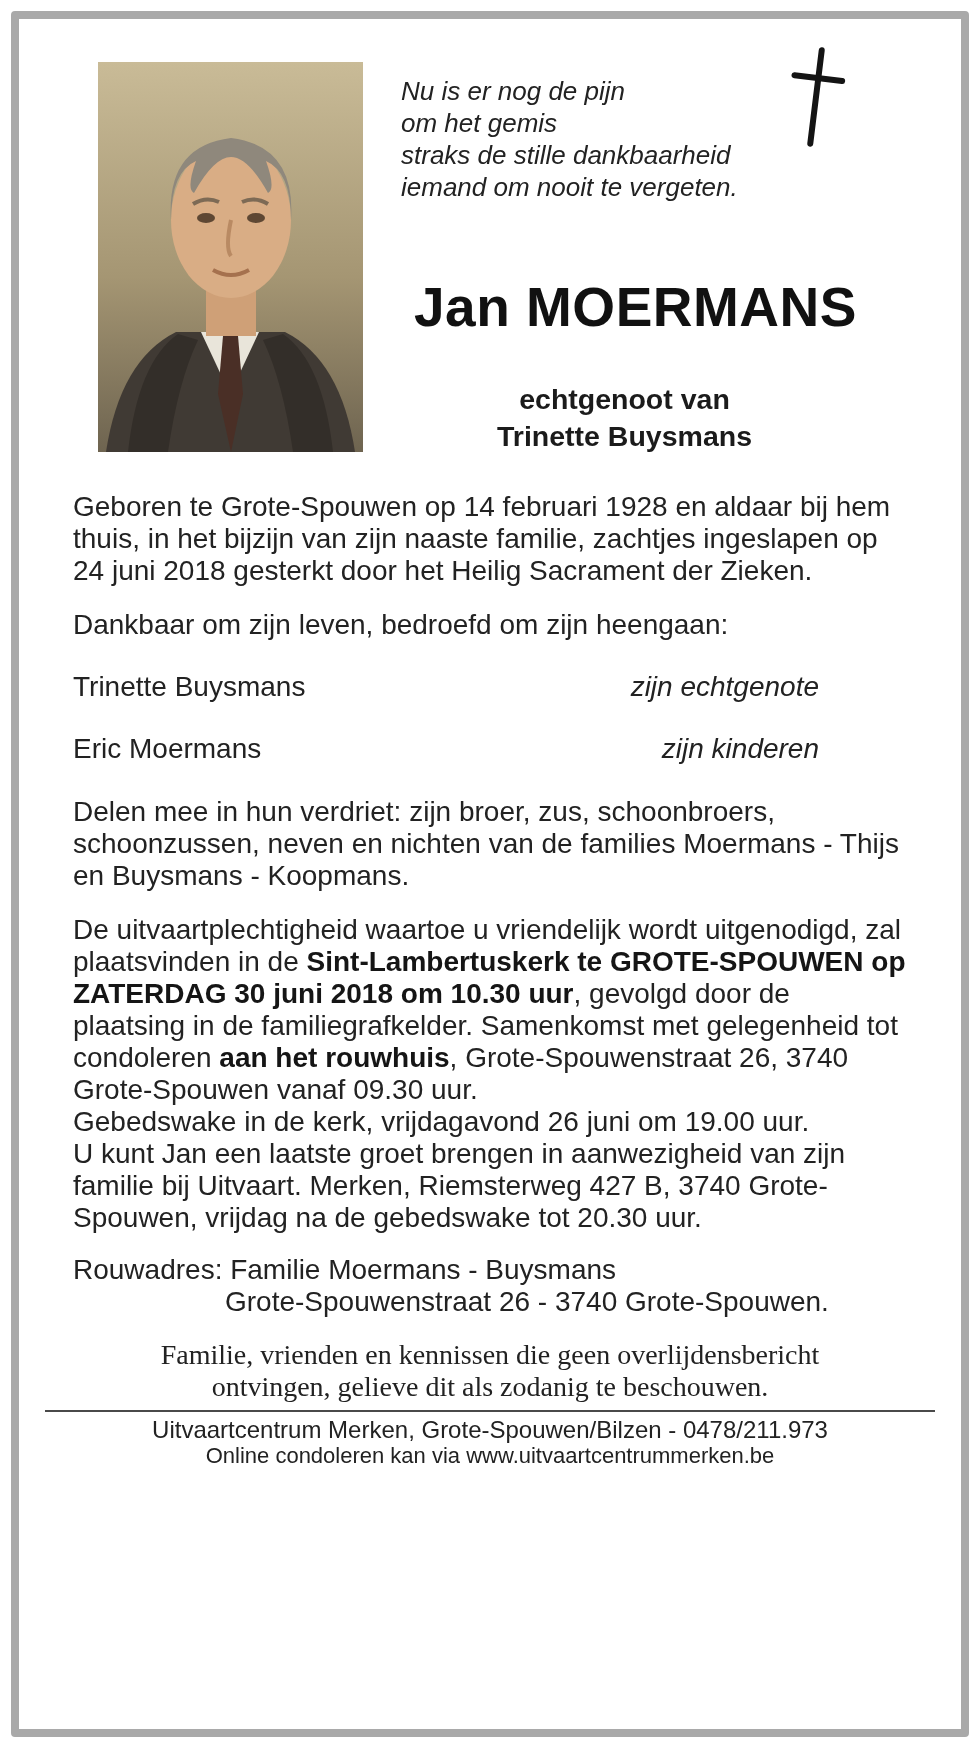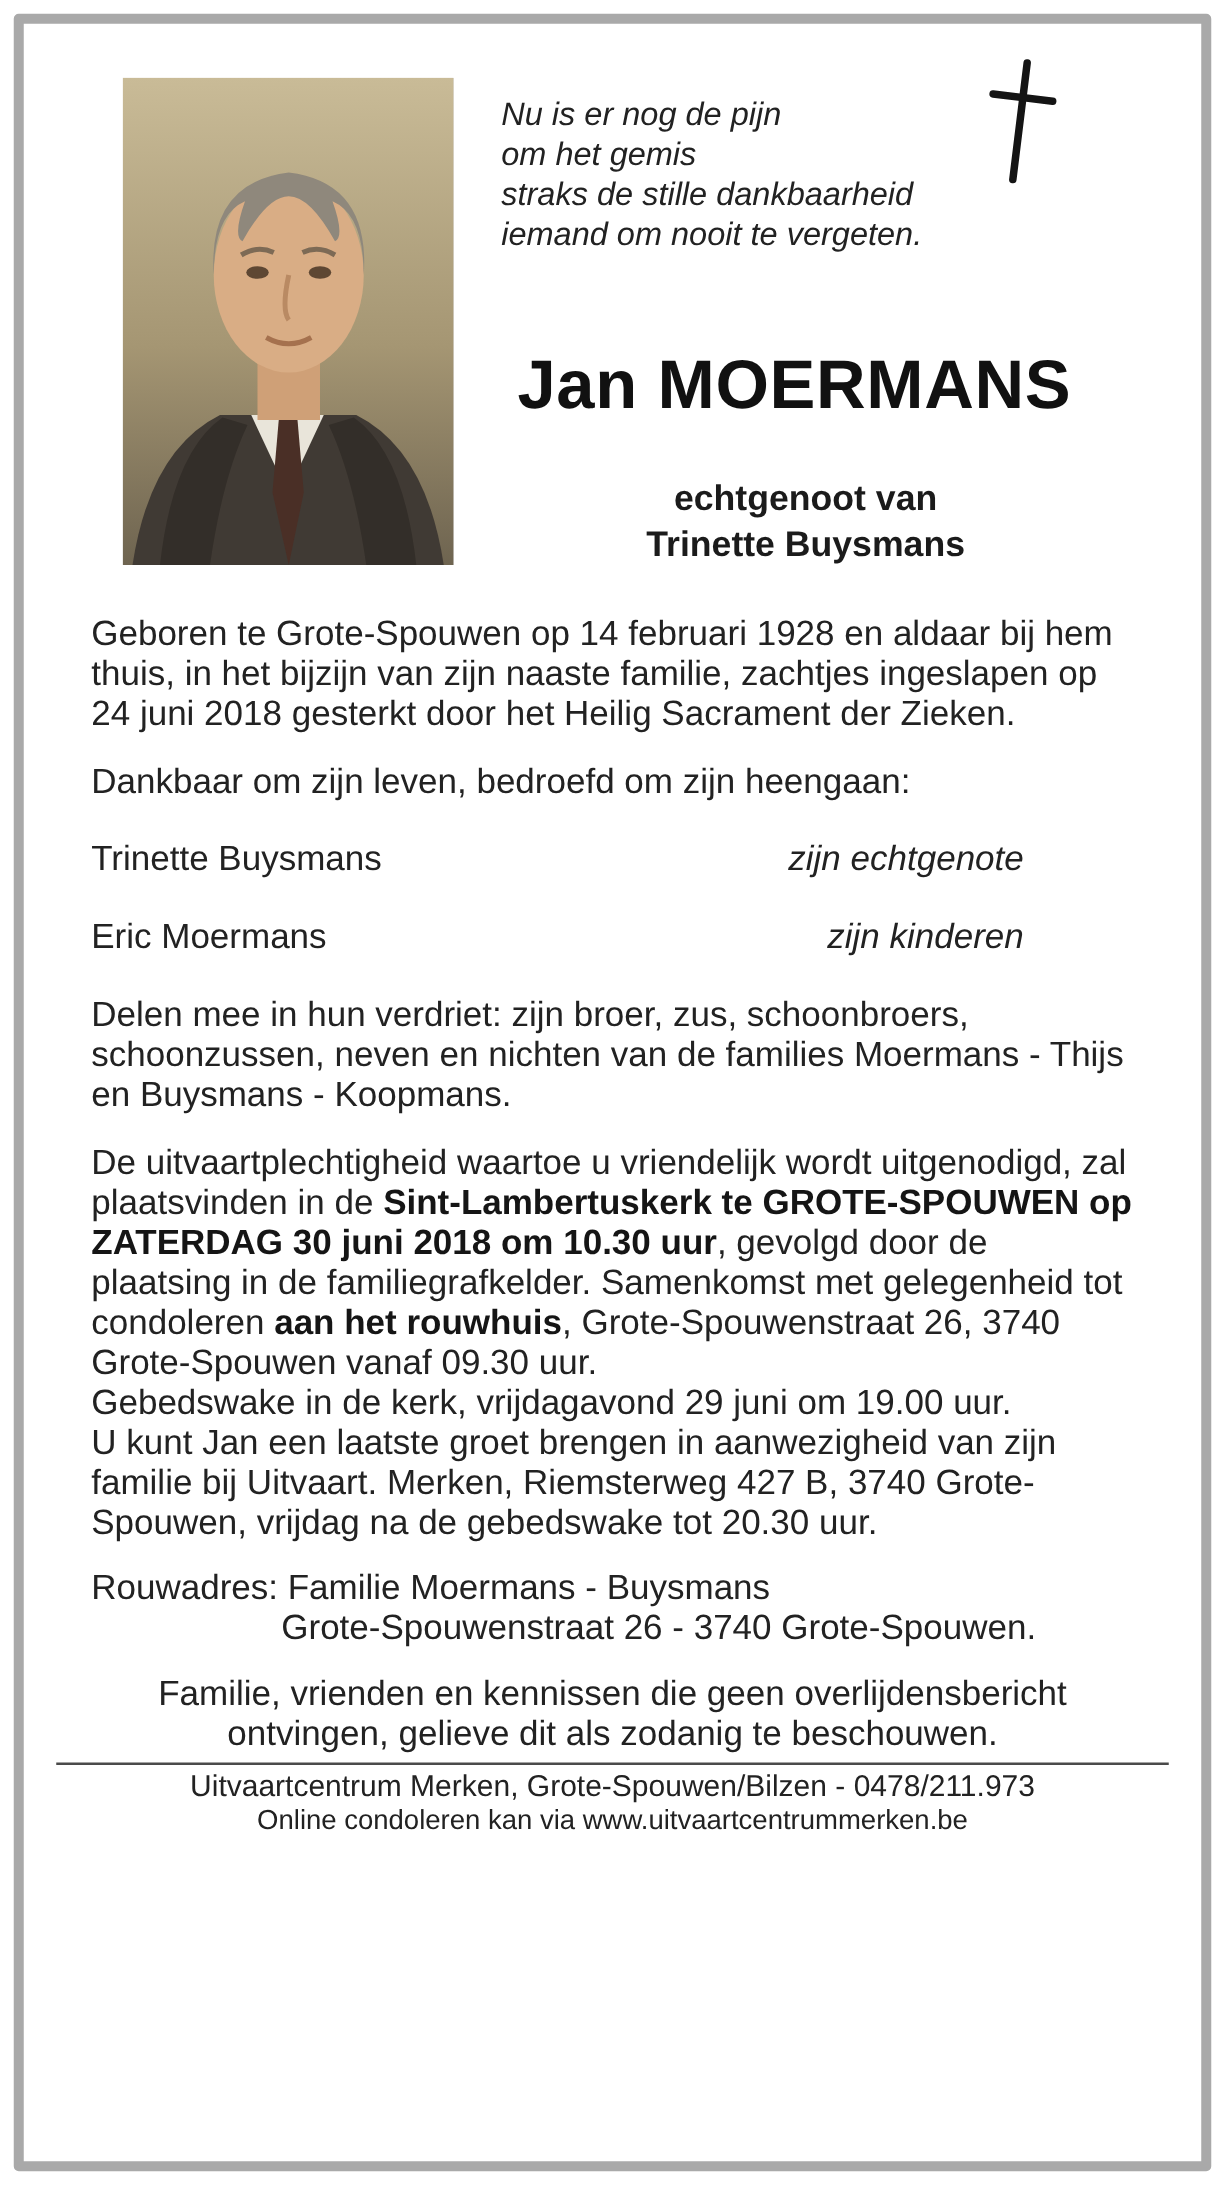--- a/index.html
+++ b/index.html
@@ -41,41 +41,41 @@
     white-space: nowrap;
   }
   .name {
     position: absolute; left: 290px; top: 256px; width: 545px;
     text-align: center;
     font-size: 55px; font-weight: 700;
     letter-spacing: 0.5px;
     color: #111;
   }
   .spouse-block {
-    position: absolute; left: 299px; top: 362px; width: 545px;
+    position: absolute; left: 279px; top: 362px; width: 545px;
     text-align: center;
     font-weight: 700;
     font-size: 28.5px; line-height: 37px;
     color: #1b1b1b;
   }
   
   .body-text { font-size: 28px; line-height: 32px; color: #222; }
   .p-birth    { margin-top: 20px; }
   .p-grateful { margin-top: 22px; }
   .rel-row {
     margin-top: 30px;
     display: flex; justify-content: space-between; align-items: flex-end;
   }
   .rel-relation { font-style: italic; padding-right: 88px; white-space: nowrap; }
   .p-sympathy { margin-top: 31px; }
   .p-funeral  { margin-top: 22px; }
   .p-funeral b { font-weight: 700; color: #151515; }
   .mourning { margin-top: 20px; }
   .mourning .indent { padding-left: 152px; }
-  .notice { margin-top: 21px; text-align: center; }
+  .notice { margin-top: 21px; text-align: center; font-family: Liberation Serif, serif; }
   .rule {
     margin: 7px -28px 5px -28px;
     border-top: 2px solid #4a4a4a;
     height: 0;
   }
   .footer { text-align: center; color: #222; }
   .footer-line1 { font-size: 24px; line-height: 26px; }
   .footer-line2 { font-size: 22px; line-height: 25px; }
 </style>
 </head>
@@ -153,21 +153,21 @@
     <div>
       <div>Eric Moermans</div>
     </div>
     <div class="rel-relation">zijn kinderen</div>
   </div>
 
   <p class="body-text p-sympathy">Delen mee in hun verdriet: zijn broer, zus, schoonbroers, schoonzussen, neven en nichten van de families Moermans - Thijs en Buysmans - Koopmans.</p>
 
   <p class="body-text p-funeral">
     <span>De uitvaartplechtigheid waartoe u vriendelijk wordt uitgenodigd, zal plaatsvinden in de </span><b>Sint-Lambertuskerk te GROTE-SPOUWEN op ZATERDAG 30 juni 2018 om 10.30 uur</b><span>, gevolgd door de plaatsing in de familiegrafkelder. Samenkomst met gelegenheid tot condoleren </span><b>aan het rouwhuis</b><span>, Grote-Spouwenstraat 26, 3740 Grote-Spouwen vanaf 09.30 uur.</span><br>
-    <span>Gebedswake in de kerk, vrijdagavond 29 juni om 19.00 uur.</span><br>
+    <span>Gebedswake in de kerk, vrijdagavond 26 juni om 19.00 uur.</span><br>
     <span>U kunt Jan een laatste groet brengen in aanwezigheid van zijn familie bij Uitvaart. Merken, Riemsterweg 427 B, 3740 Grote-Spouwen, vrijdag na de gebedswake tot 20.30 uur.</span>
   </p>
 
   <div class="body-text mourning">
     <div>
       <span>Rouwadres:</span>
       <span>Familie Moermans - Buysmans</span>
     </div>
     <div class="indent">Grote-Spouwenstraat 26 - 3740 Grote-Spouwen.</div>
   </div>

